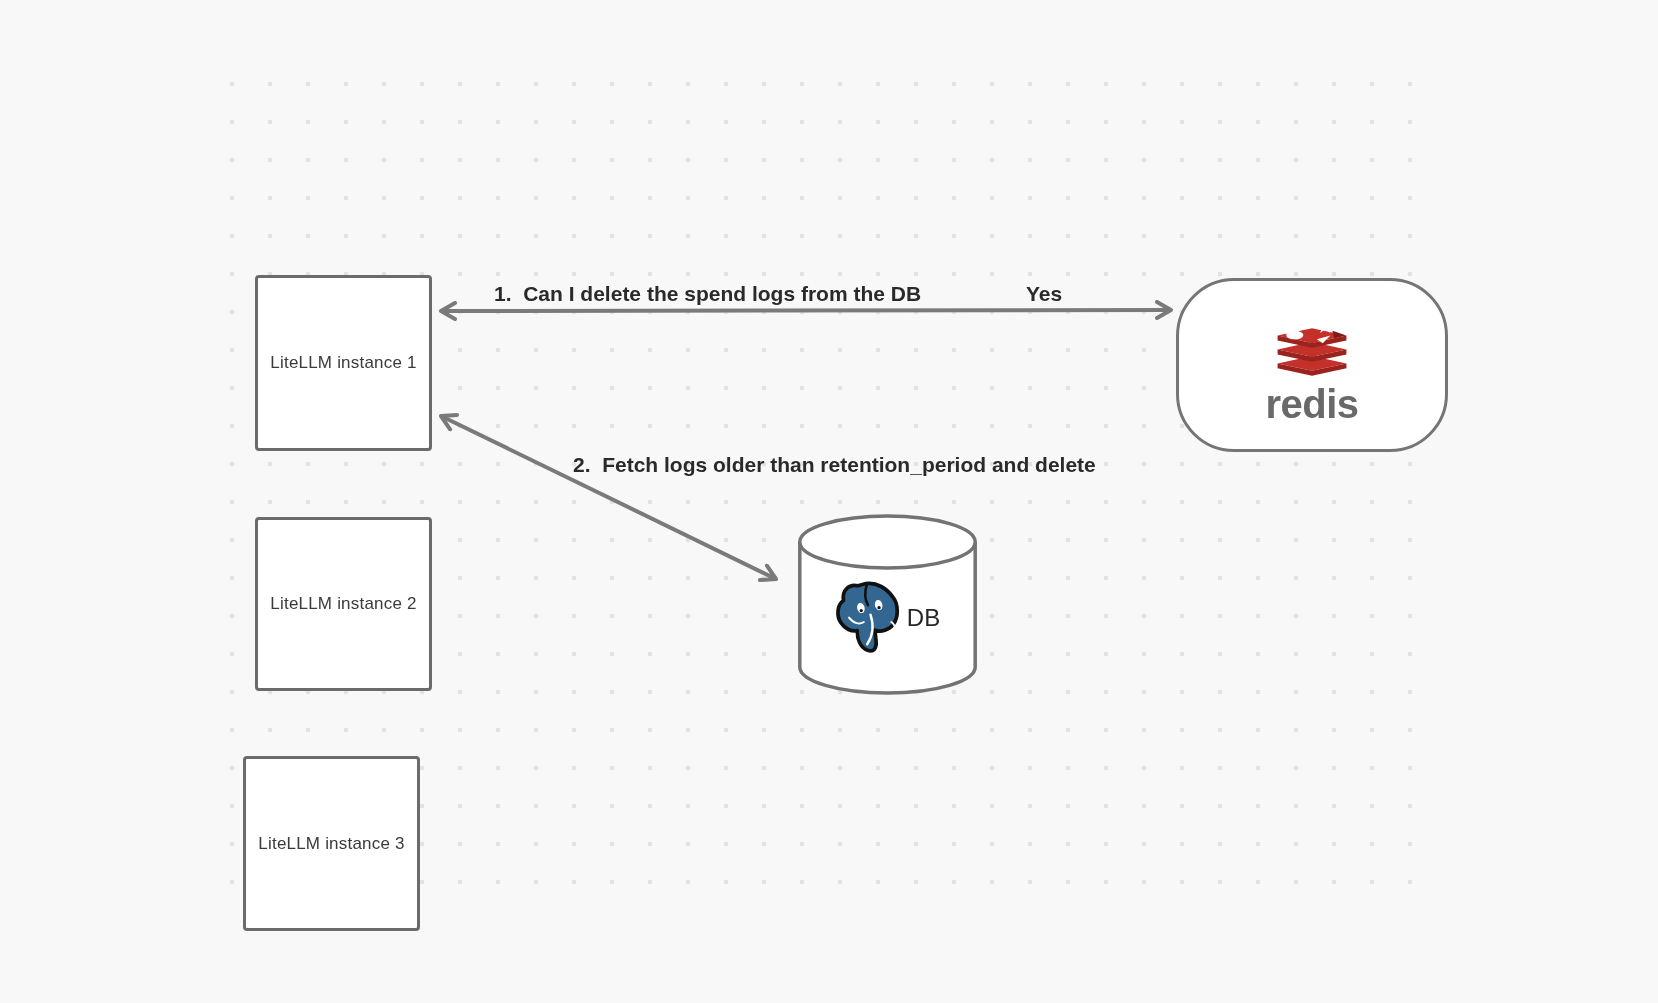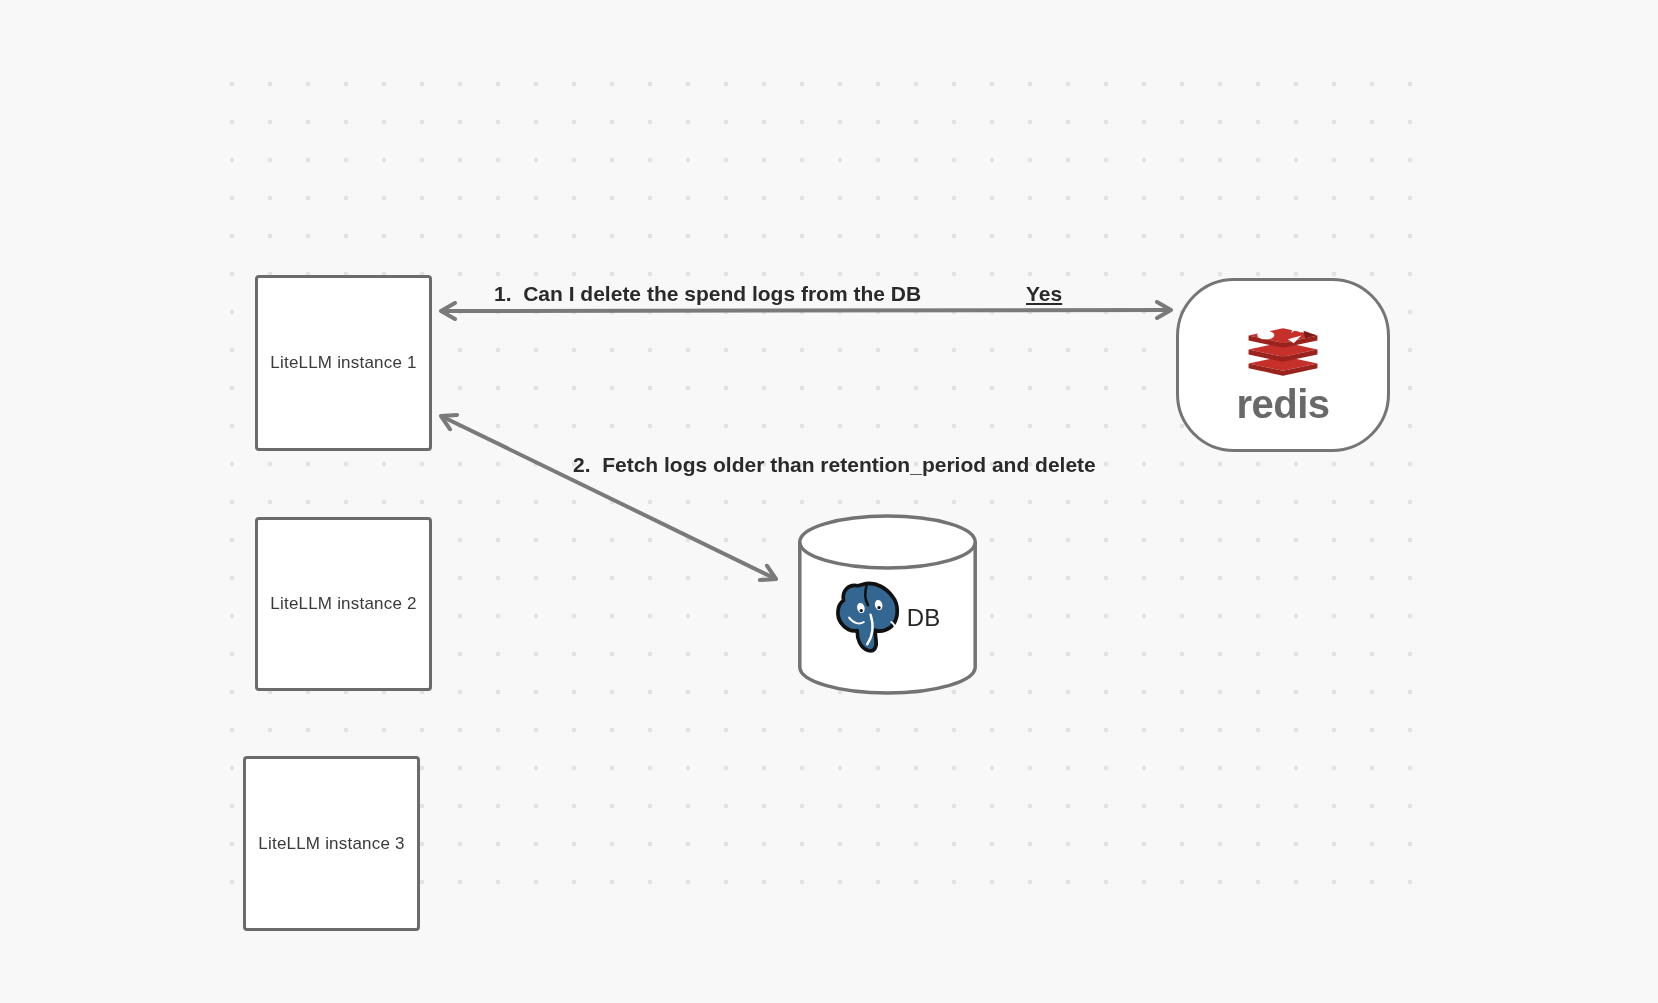--- a/index.html
+++ b/index.html
@@ -46,21 +46,21 @@
     letter-spacing: 0.2px;
   }
 
   #box1 { left: 255px; top: 275px; width: 177px; height: 176px; }
   #box2 { left: 255px; top: 517px; width: 177px; height: 174px; }
   #box3 { left: 243px; top: 756px; width: 177px; height: 175px; }
 
   .redis-node {
     position: absolute;
     left: 1176px; top: 278px;
-    width: 214px; height: 174px;
+    width: 272px; height: 174px;
     background: #ffffff;
     border: 3.5px solid #757575;
     border-radius: 58px;
     box-sizing: border-box;
     display: flex;
     flex-direction: column;
     align-items: center;
     justify-content: center;
     padding-top: 6px;
   }
@@ -92,21 +92,21 @@
 
   .edge-label {
     position: absolute;
     font-size: 21px;
     font-weight: 700;
     color: #2a2a2a;
     white-space: pre;
     line-height: 1.25;
   }
   #edge1-label { left: 494px; top: 281px; }
-  #edge1-reply { left: 1026px; top: 281px; text-decoration: underline; }
+  #edge1-reply { left: 1026px; top: 281px; }
   #edge2-label { left: 573px; top: 452px; }
 </style>
 </head>
 <body>
 
 <div class="canvas">
 
   <div class="dot-grid"></div>
 
   <svg class="edges-svg" width="1658" height="1003" viewBox="0 0 1658 1003">

